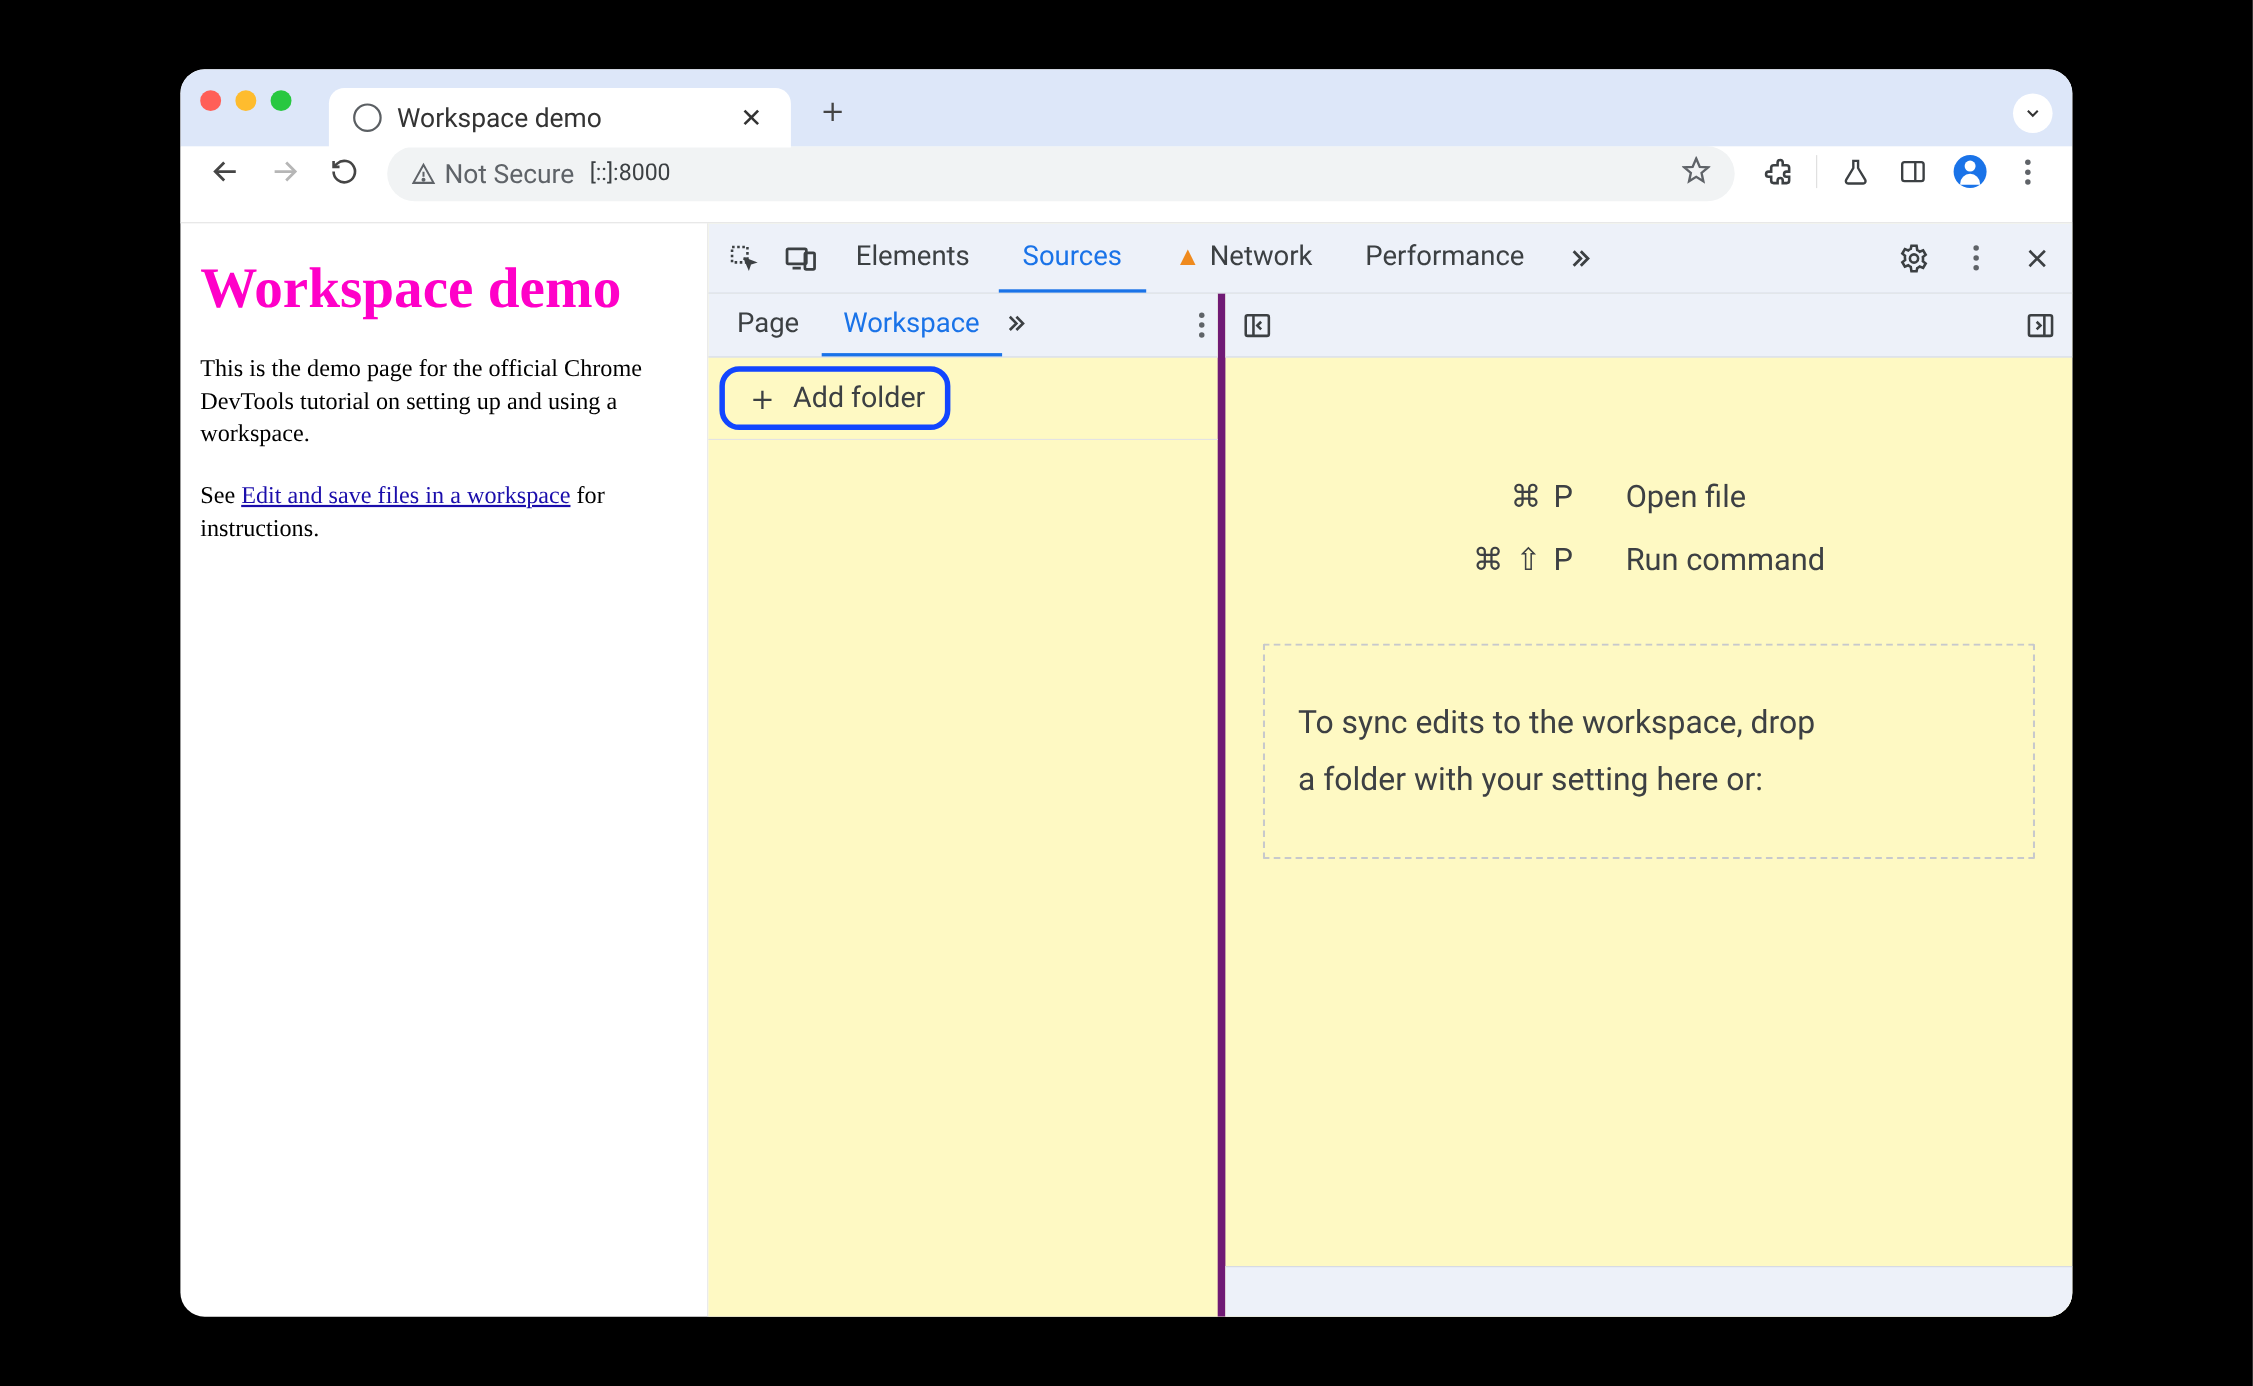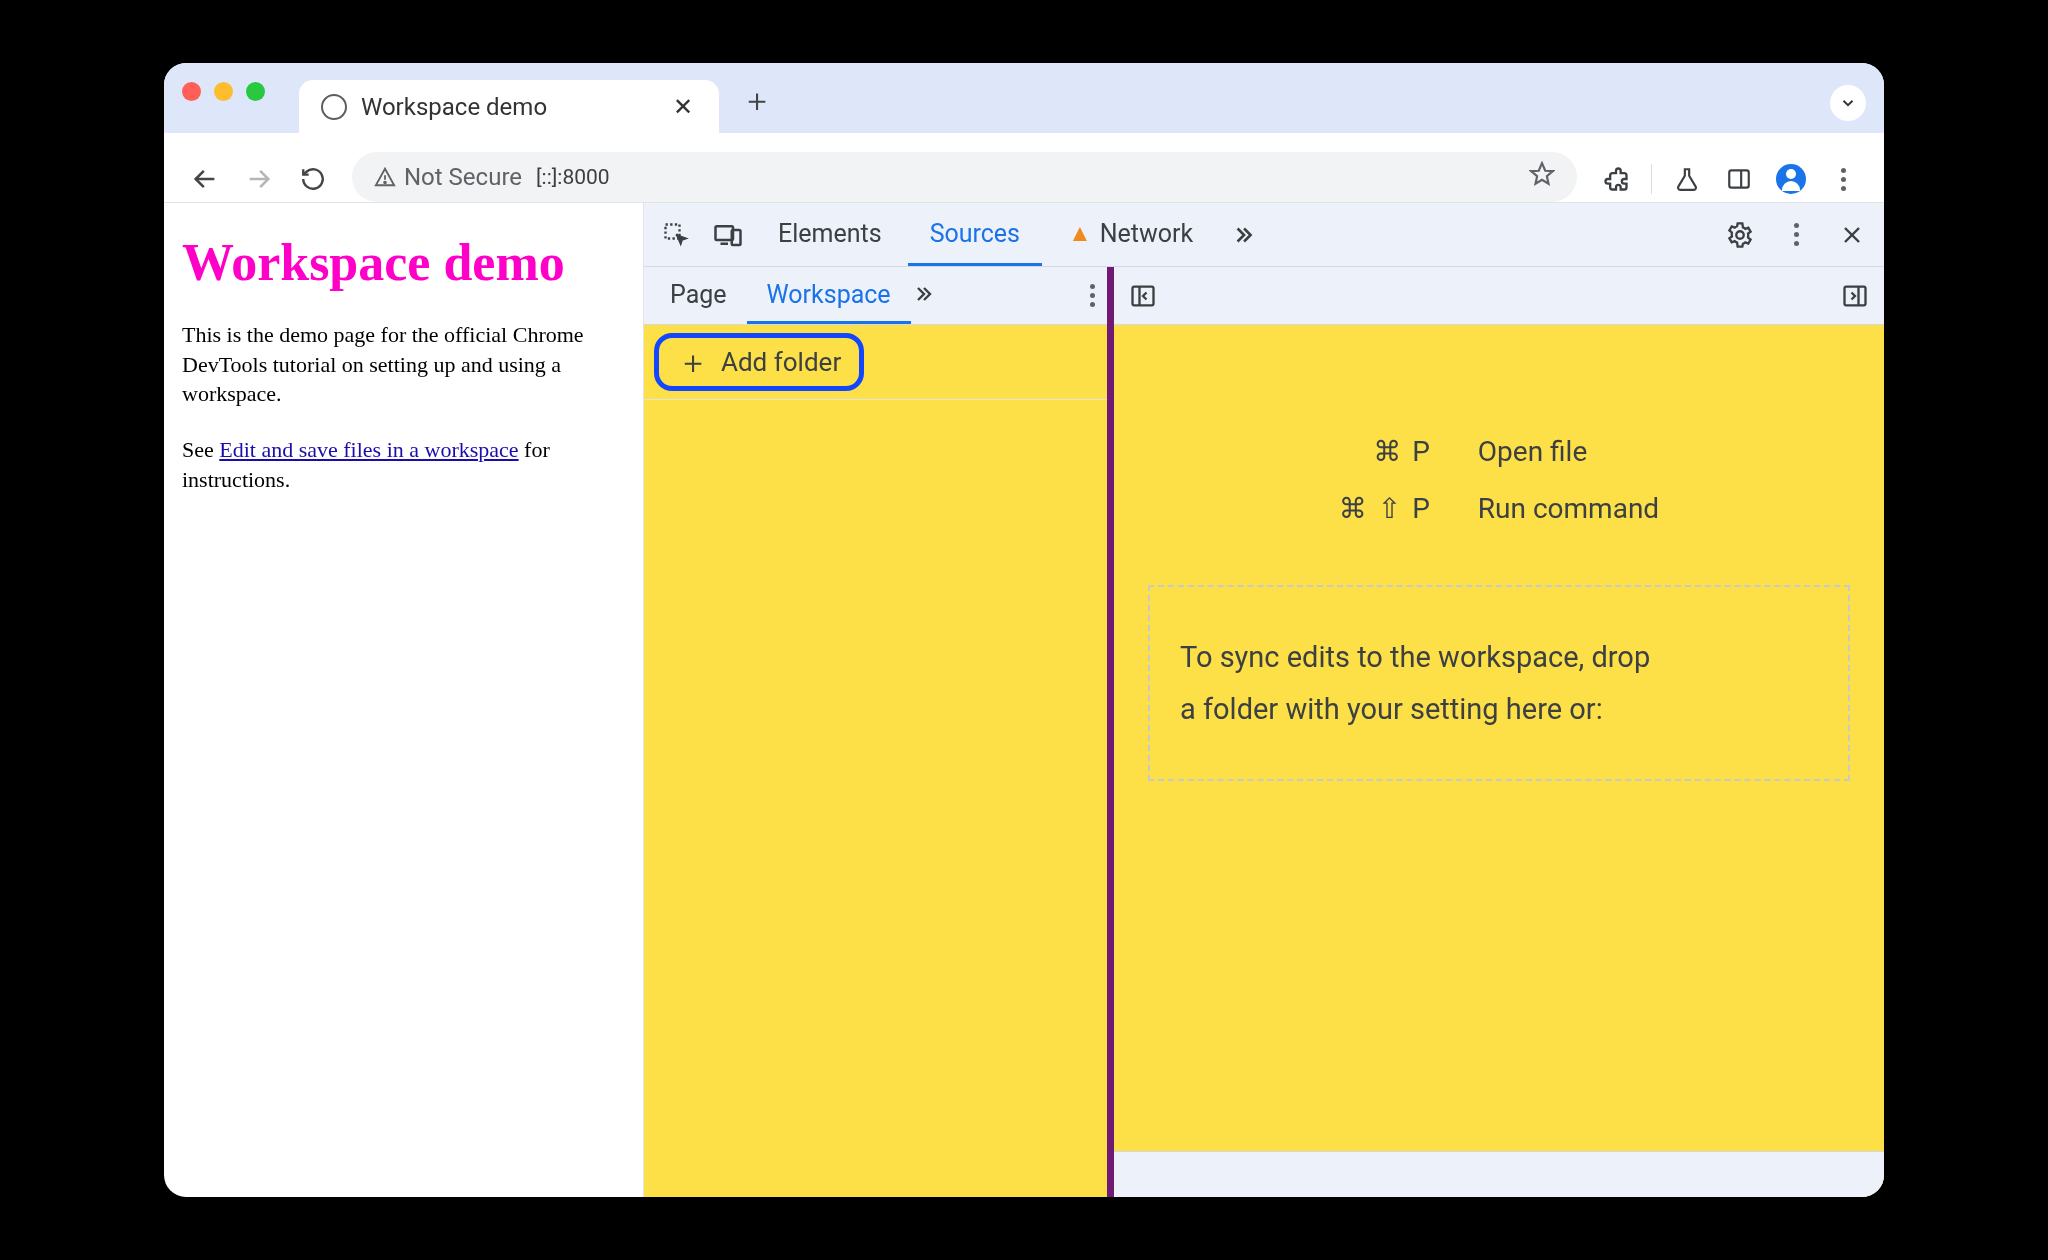--- a/index.html
+++ b/index.html
@@ -44,21 +44,21 @@
   .tab .favicon { width:26px; height:26px; border:2.5px solid #5b5f63; border-radius:50%; position:relative;}
   .tab .favicon::after{content:"";position:absolute;inset:3px 3px auto auto;width:12px;height:12px;border-left:2.5px solid #5b5f63;border-bottom:2.5px solid #5b5f63;border-radius:0 0 0 12px;transform:rotate(12deg);opacity:0}
   .tab-title{font-size:24px;color:#333;flex:1}
   .tab-x{font-size:24px;color:#333;cursor:pointer;padding:4px}
   .new-tab{font-size:32px;color:#444;padding:0 22px 10px;cursor:pointer}
   .chev-down{margin-left:auto;width:36px;height:36px;border-radius:50%;background:#fff;display:flex;align-items:center;justify-content:center;font-size:20px;color:#333;margin-bottom:12px;cursor:pointer}
 
   
   .addr {
     height: 70px; background:#fff; border-bottom:1px solid #e3e3e3;
-    display:flex; align-items:flex-end; padding:0 18px; gap:8px;
+    display:flex; align-items:flex-start; padding:0 18px; gap:8px;
   }
   .nav-btn{width:46px;height:46px;display:flex;align-items:center;justify-content:center;color:#454545;font-size:30px;border-radius:50%;cursor:pointer}
   .nav-btn.fwd{color:#b6b6b6}
   .omnibox{flex:1;height:50px;background:#f1f3f4;border-radius:25px;display:flex;align-items:center;padding:0 22px;gap:14px;margin:0 8px}
   .sec{display:flex;align-items:center;gap:8px;color:#5f6368;font-size:24px}
   .sec svg{stroke:#5f6368}
   .url{font-size:21px;color:#3c4043}
   .star{margin-left:auto;color:#5f6368;font-size:28px}
   .ext-row{display:flex;align-items:center;gap:6px}
   .ico{width:46px;height:46px;display:flex;align-items:center;justify-content:center;cursor:pointer}
@@ -69,21 +69,21 @@
   .kebab{font-size:28px;letter-spacing:0;line-height:.4;display:flex;flex-direction:column;gap:4px;color:#5f6368}
   .kebab span{width:5px;height:5px;background:#5f6368;border-radius:50%}
 
   
   .content{flex:1;display:flex;min-height:0}
   .page{width:480px;padding:30px 18px;font-family:"Times New Roman",serif;border-right:1px solid #e3e3e3}
   .page h1{color:#ff00c8;font-size:52px;font-weight:700;margin:0 0 28px}
   .page p{font-size:22px;line-height:1.35;margin:0 0 26px;color:#000}
   .page a{color:#1a0dab;text-decoration:underline}
 
-  .devtools{flex:1;display:flex;flex-direction:column;min-width:0;background:#fde047}
+  .devtools{flex:1;display:flex;flex-direction:column;min-width:0;background:#fef9c3}
   .dt-tabs{height:64px;background:#edf1f9;border-bottom:1px solid #d4d9e2;display:flex;align-items:center;padding:0 8px;gap:4px}
   .dt-tabs .ibtn{width:48px;height:48px;display:flex;align-items:center;justify-content:center;color:#4c4f55;cursor:pointer}
   .dt-tab{padding:0 22px;height:100%;display:flex;align-items:center;font-size:25px;color:#3c4043;cursor:pointer;gap:8px;border-bottom:3px solid transparent}
   .dt-tab.active{color:#1a73e8;border-bottom-color:#1a73e8}
   .dt-tab .warn{color:#ef8a1e;font-size:24px}
   .dt-right{margin-left:auto;display:flex;align-items:center;gap:8px}
 
   .dt-body{flex:1;display:flex;min-height:0}
   .panel-l{width:470px;border-right:7px solid #701a75;display:flex;flex-direction:column}
   .sub-tabs{height:58px;background:#edf1f9;border-bottom:1px solid #d4d9e2;display:flex;align-items:center;padding:0 6px}
@@ -230,20 +230,23 @@
         </div>
         <div class="dt-tab">
             <span>Elements</span>
           </div>
         <div class="dt-tab active">
             <span>Sources</span>
           </div>
         <div class="dt-tab">
             <span class="warn">▲</span>
             <span>Network</span>
+          </div>
+        <div class="dt-tab">
+            <span>Performance</span>
           </div>
         <div class="ibtn">
           <svg width="26" height="26" viewBox="0 0 24 24" fill="none" stroke="#3c4043" stroke-width="2.4">
               <polyline points="7 6 13 12 7 18"></polyline>
               <polyline points="13 6 19 12 13 18"></polyline>
             </svg>
         </div>
         <div class="dt-right">
           <div class="ibtn">
             <svg width="28" height="28" viewBox="0 0 24 24" fill="none" stroke="#3c4043" stroke-width="2">

